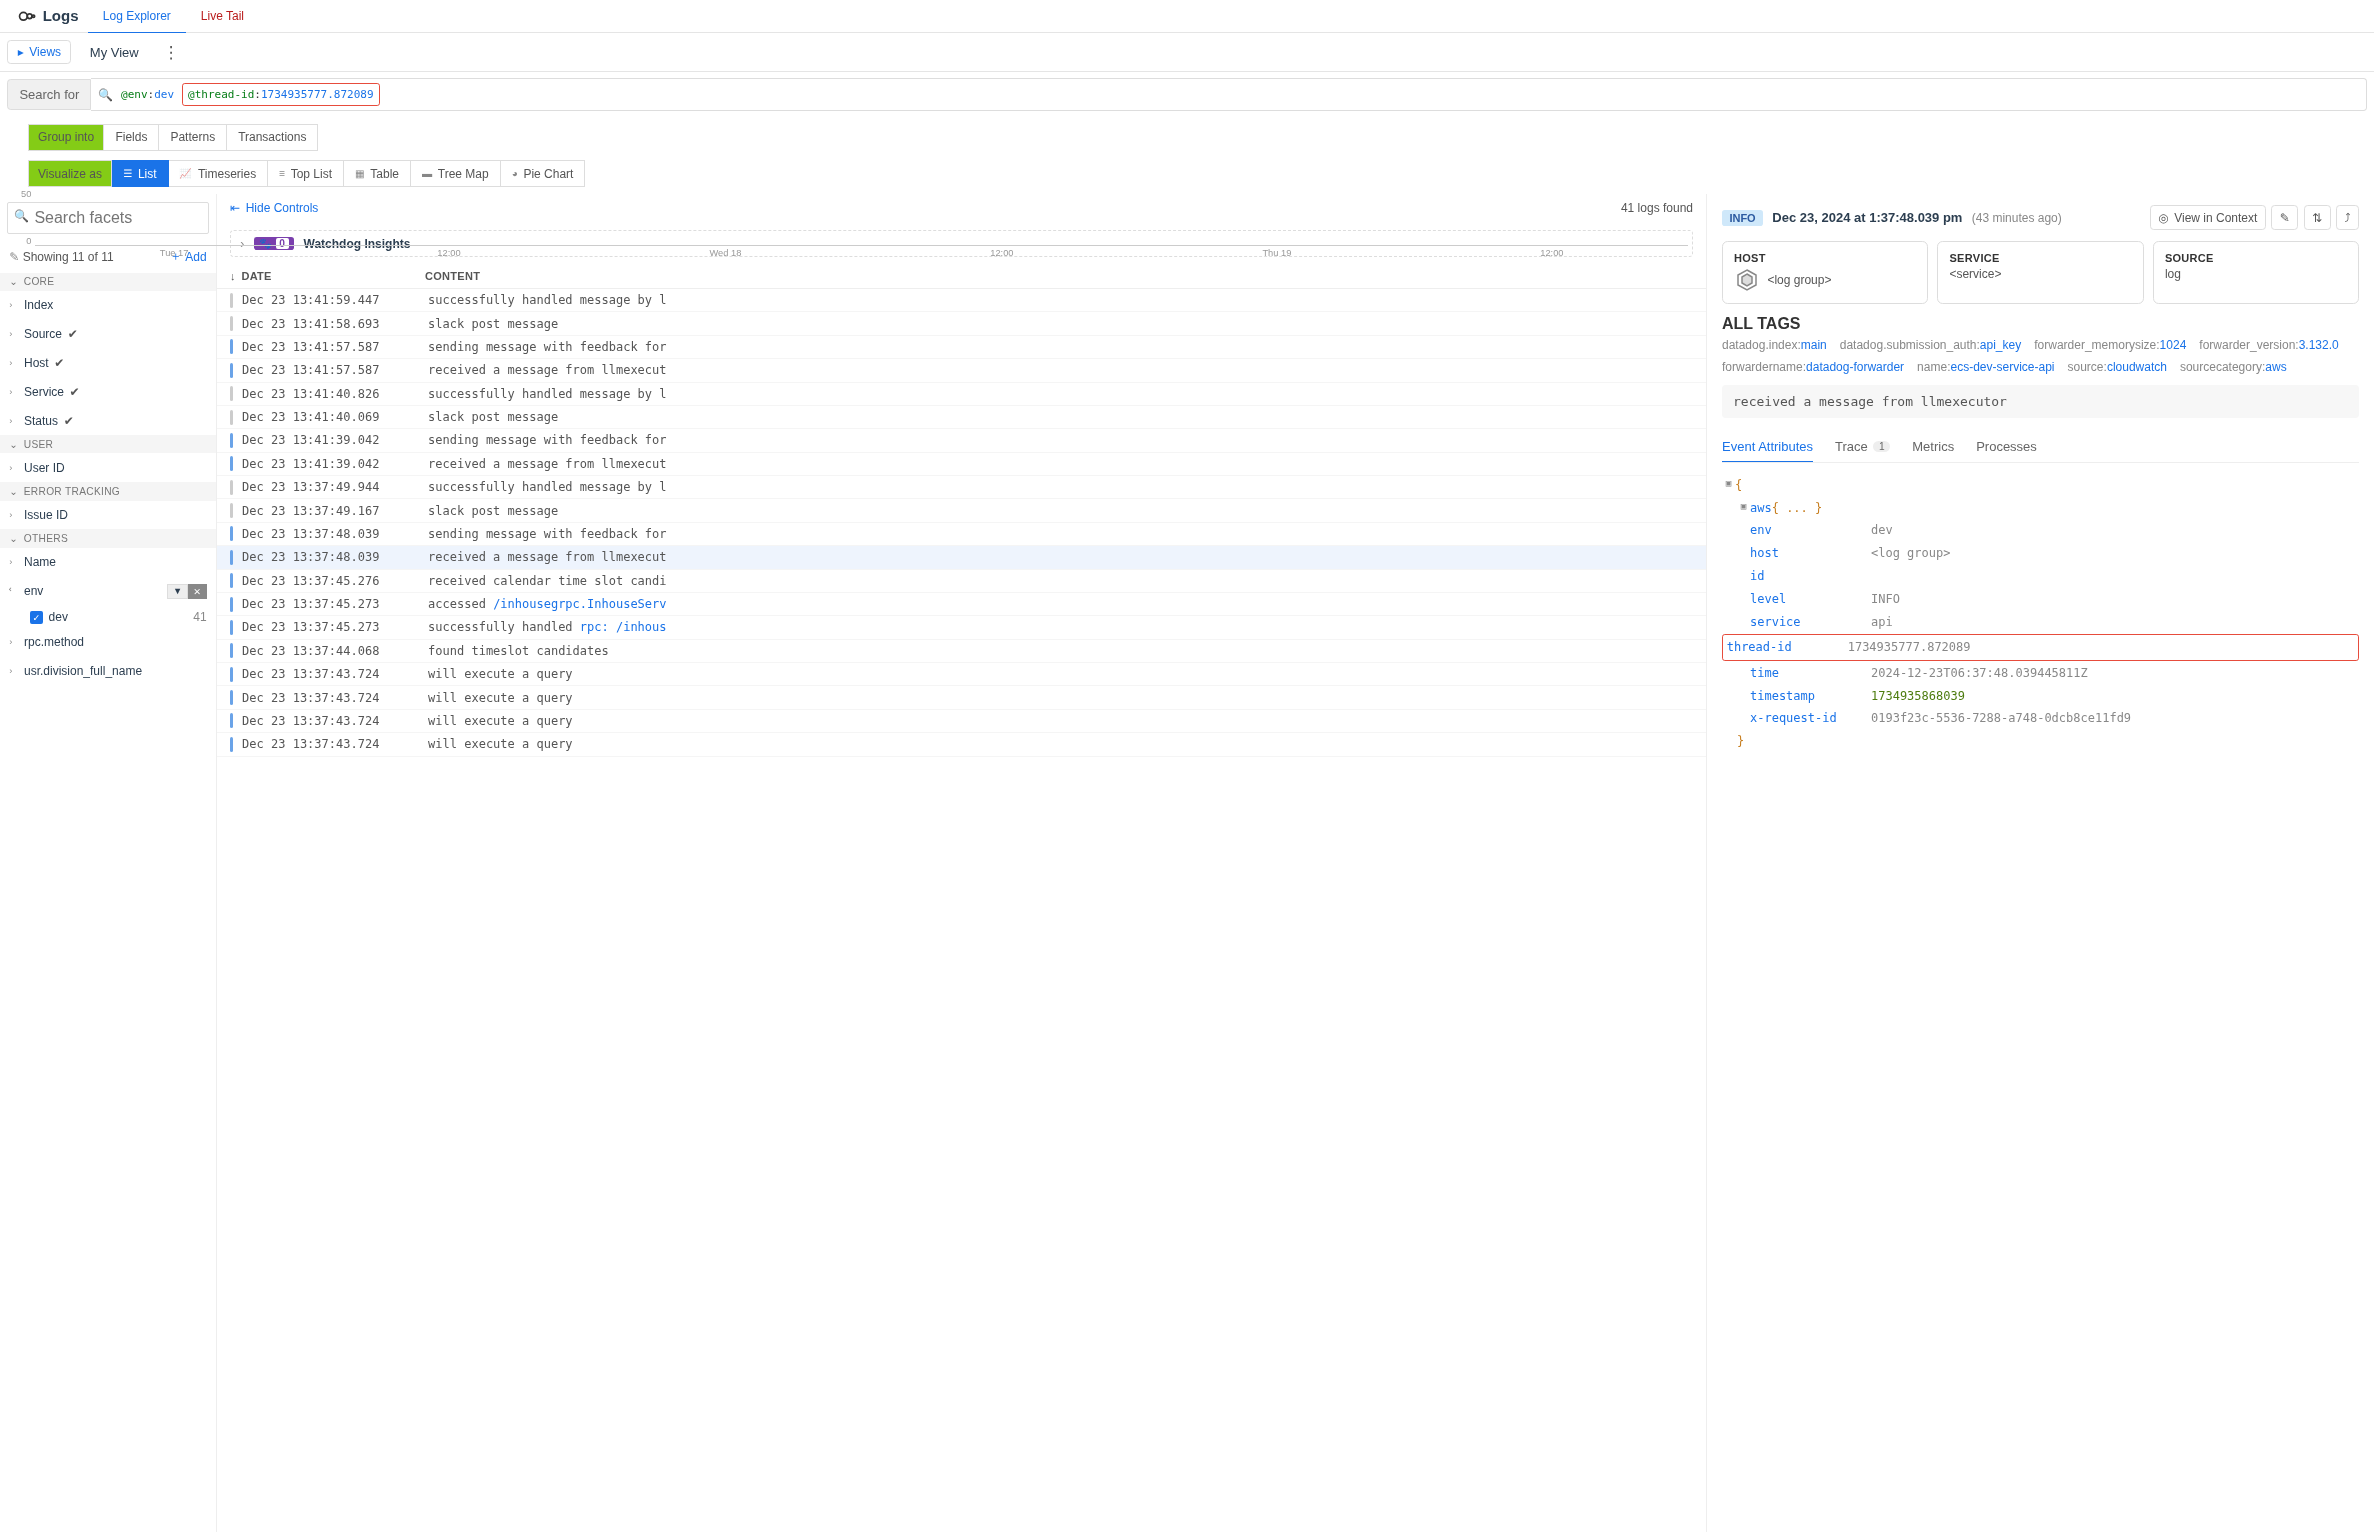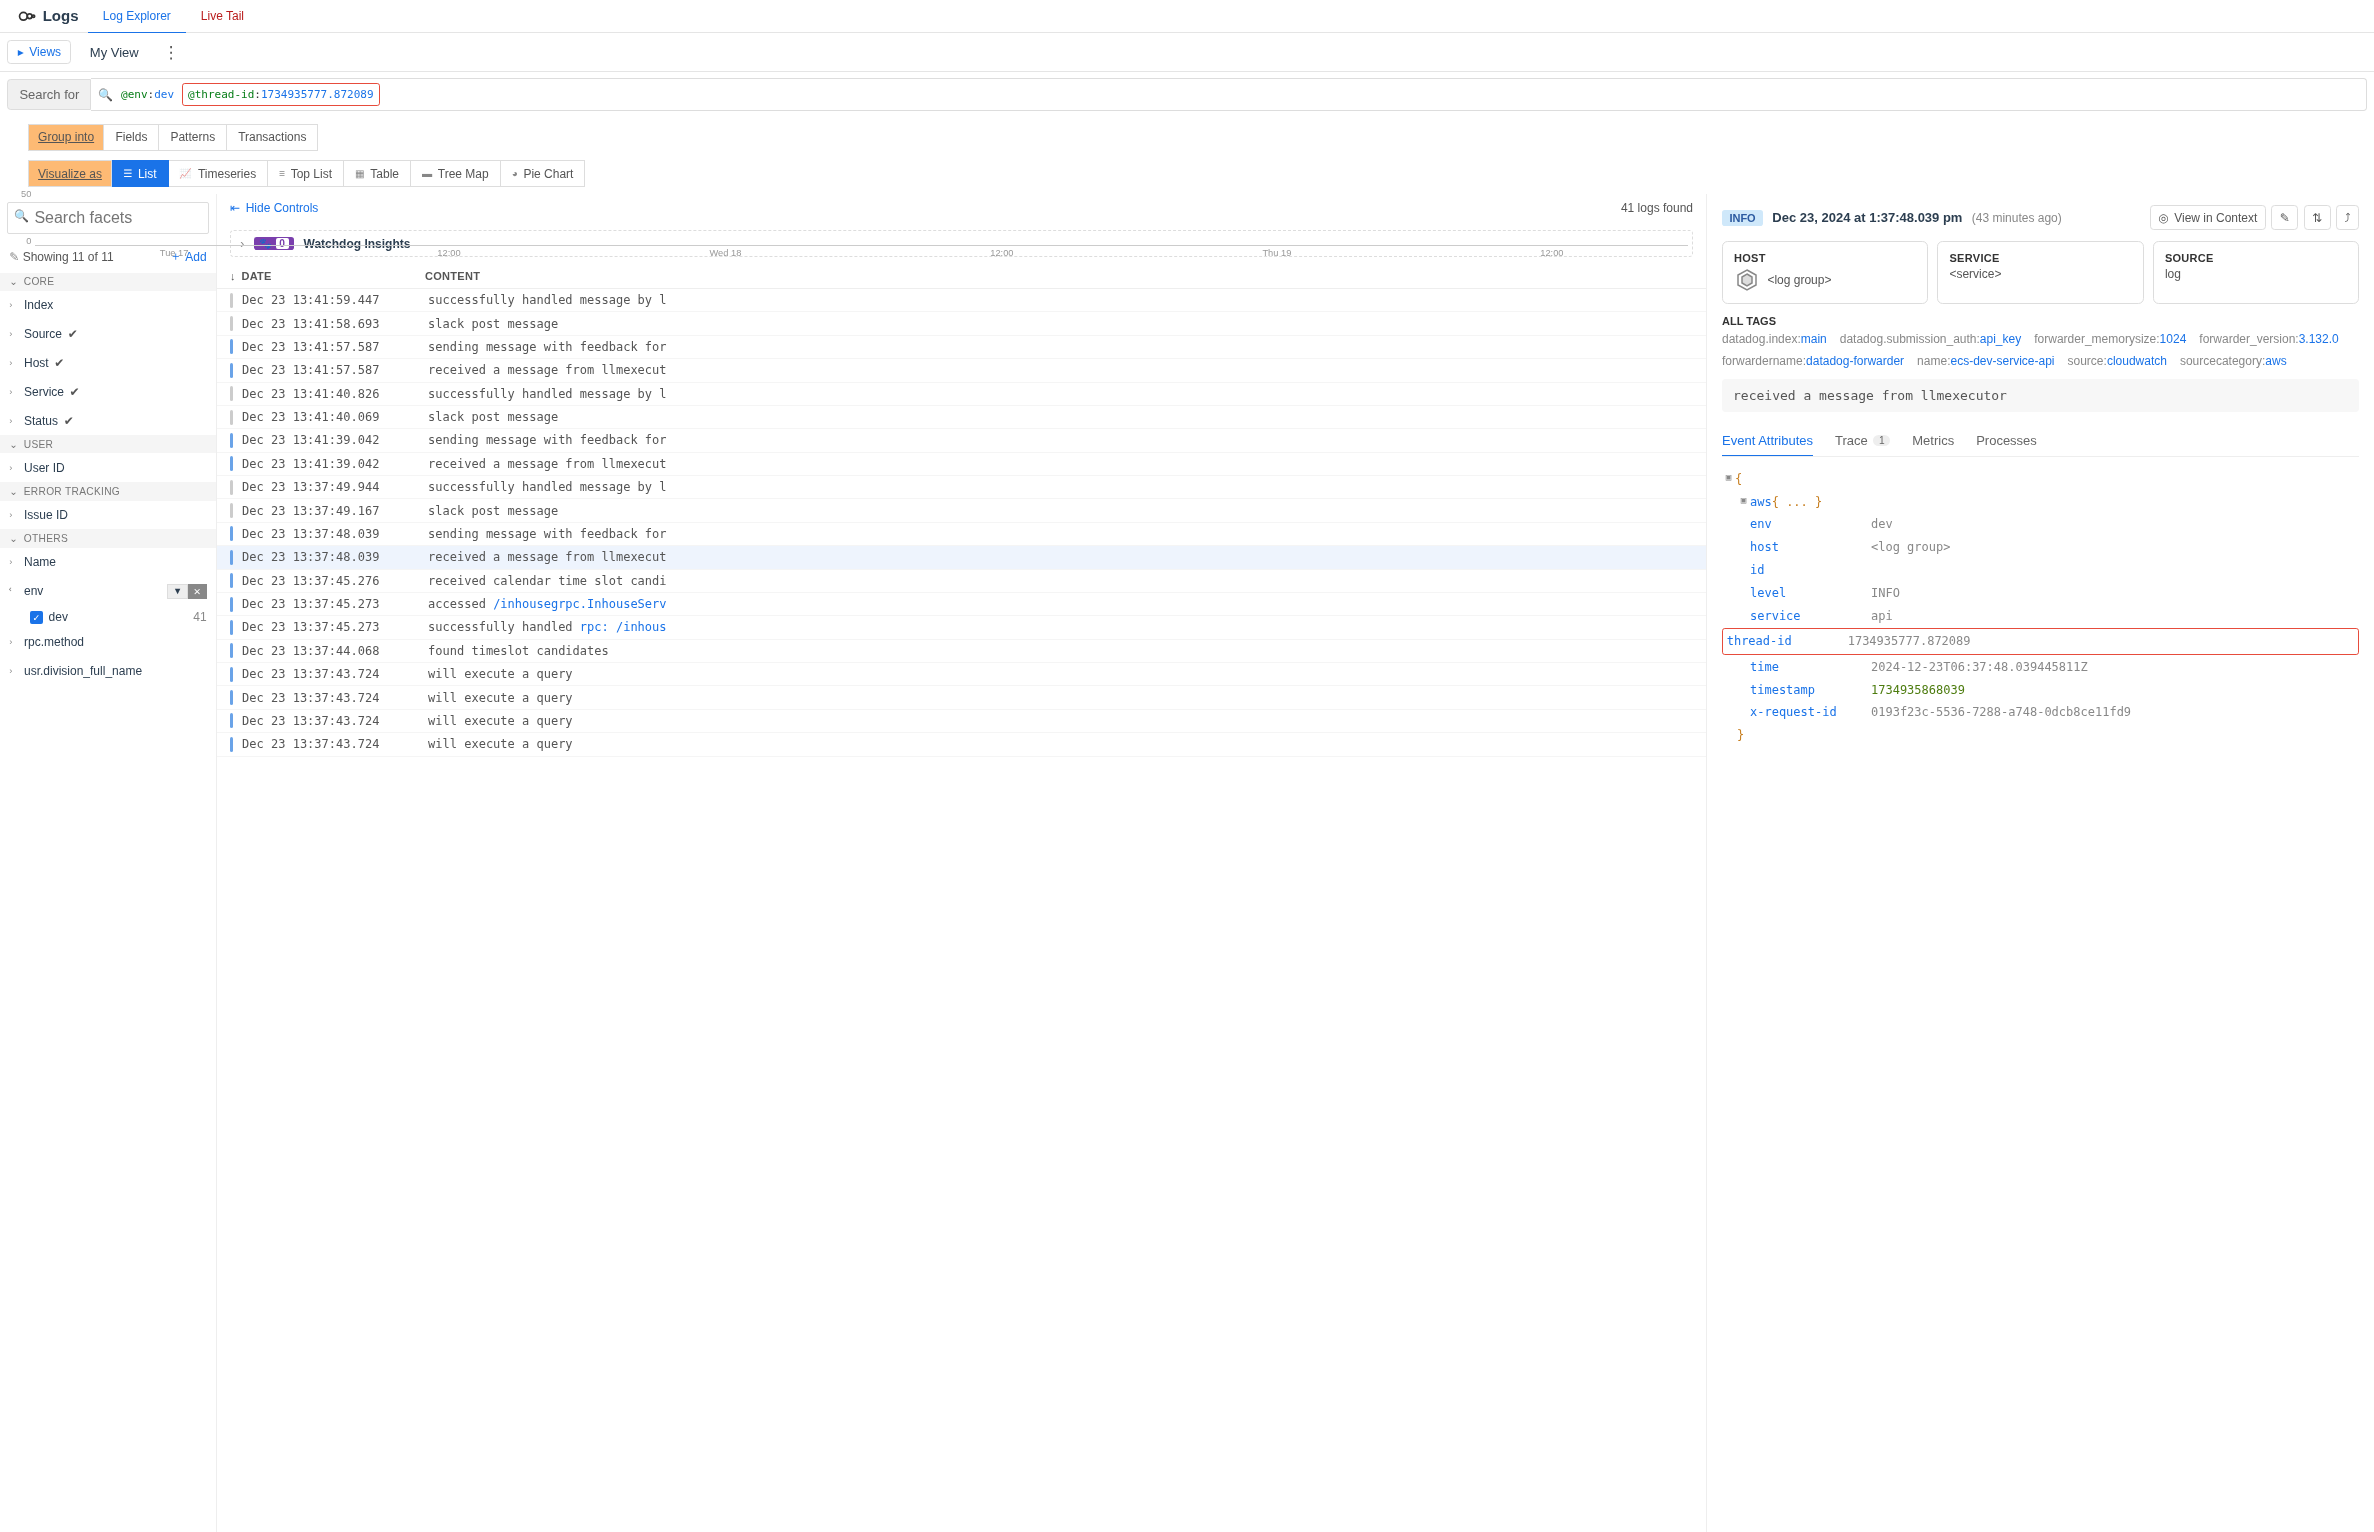--- a/index.html
+++ b/index.html
@@ -16,21 +16,21 @@
 .search-row { display:flex; align-items:center; height:45px; padding:0 7.4px; gap:0; }
 .search-for { background:#f0f0f0; border:0.9px solid #ddd; border-radius:3.7px 0 0 3.7px; padding:7.4px 11px; color:#666; font-size:13px; }
 .search-input-wrap { flex:1; display:flex; align-items:center; border:0.9px solid #ddd; border-left:none; border-radius:0 3.7px 3.7px 0; height:33px; padding:0 7.4px; gap:7.4px; }
 .search-icon-sm { color:#888; }
 .search-token { font-family: Menlo, Consolas, monospace; font-size:11px; }
 .tok-key { color:#067d17; font-weight:500; }
 .tok-op { color:#333; }
 .tok-val { color:#1a73e8; }
 .highlight-box { border:1.9px solid #e74c3c; border-radius:2.8px; padding:3.7px 5.6px; }
 .toolbar-row { display:flex; align-items:center; height:33px; padding:0 7.4px; gap:0; margin:3.7px 0; overflow:hidden; }
-.toolbar-label { background:#fdba74; border:0.9px solid #ddd; padding:5.6px 9.3px; color:#555; cursor:pointer;text-decoration:underline; }
+.toolbar-label { background:#84cc16; border:0.9px solid #ddd; padding:5.6px 9.3px; color:#555; cursor:pointer; }
 .toolbar-btn { border:0.9px solid #ddd; border-left:none; padding:5.6px 11px; cursor:pointer; color:#555; display:flex; align-items:center; gap:5.6px; background:#fff;}
 .toolbar-btn.active { background:#1a73e8; color:#fff; border-color:#1a73e8; }
 .toolbar-btn .ico { font-size:10.2px; opacity:0.7; }
 .toolbar-btn.active .ico { opacity:1; }
 .main-flex { display:flex; height:calc(100vh - 33px - 39px - 45px - 74px); }
 .left-col { width:217px; border-right:0.9px solid #eee; display:flex; flex-direction:column; overflow-y:auto; }
 .mid-col { flex:1; display:flex; flex-direction:column; overflow:hidden; min-width:352px; }
 .right-col { width:668px; border-left:0.9px solid #eee; overflow-y:auto; padding:11px 15px; }
 .chart-area { height:67px; position:relative; margin:3.7px 11px 0 11px; }
 .chart-yaxis { position:absolute; left:0; top:0; bottom:15px; width:24px; display:flex; flex-direction:column; justify-content:space-between; font-size:9.3px; color:#999; text-align:right;}
@@ -75,21 +75,21 @@
 .level-badge { background:#cfe8fa; color:#2c5aa0; padding:1.9px 7.4px; border-radius:2.8px; font-size:11px; font-weight:600;}
 .timestamp-main { font-weight:600; font-size:13px; }
 .timestamp-rel { color:#888; font-size:12px; }
 .detail-hdr-right { display:flex; gap:5.6px; }
 .icon-btn { border:0.9px solid #ddd; border-radius:3.7px; padding:4.6px 7.4px; cursor:pointer; display:flex; align-items:center; gap:5.6px; color:#555; font-size:12px; background:#fff;}
 .info-cards { display:flex; gap:9.3px; margin-bottom:11px; }
 .info-card { flex:1; border:0.9px solid #ddd; border-radius:5.6px; padding:9.3px 11px; }
 .info-card-label { font-size:11px; font-weight:700; color:#333; letter-spacing:0.3px; margin-bottom:3.7px;}
 .info-card-val { font-size:12px; color:#555; display:flex; align-items:center; gap:7.4px;}
 .hex-icon { width:26px; height:26px; display:inline-flex; align-items:center; justify-content:center;}
-.tags-label { font-size:11px; font-weight:700; color:#333; margin-bottom:5.6px;}
+.tags-label { font-size:16px; font-weight:700; color:#333; margin-bottom:5.6px;}
 .tag-row { display:flex; flex-wrap:wrap; gap:7.4px 13px; margin-bottom:11px; font-size:12px;}
 .tag-pair { color:#888; }
 .tag-pair .tv { color:#1a73e8; }
 .log-message-box { background:#f7f7f7; border-radius:3.7px; padding:9.3px 11px; font-family:Menlo, Consolas, monospace; font-size:13px; color:#555; margin-bottom:13px;}
 .detail-tabs { display:flex; gap:22px; border-bottom:0.9px solid #eee; margin-bottom:11px;}
 .detail-tab { padding:7.4px 0; cursor:pointer; color:#666; font-size:13px; display:flex; align-items:center; gap:5.6px;}
 .detail-tab.active { color:#1a73e8; border-bottom:1.9px solid #1a73e8; font-weight:500;}
 .detail-tab .count { background:#eee; border-radius:7.4px; padding:0 5.6px; font-size:10.2px; color:#666;}
 .json-view { font-family:Menlo, Consolas, monospace; font-size:12px; line-height:1.9; }
 .json-line { display:flex; }

